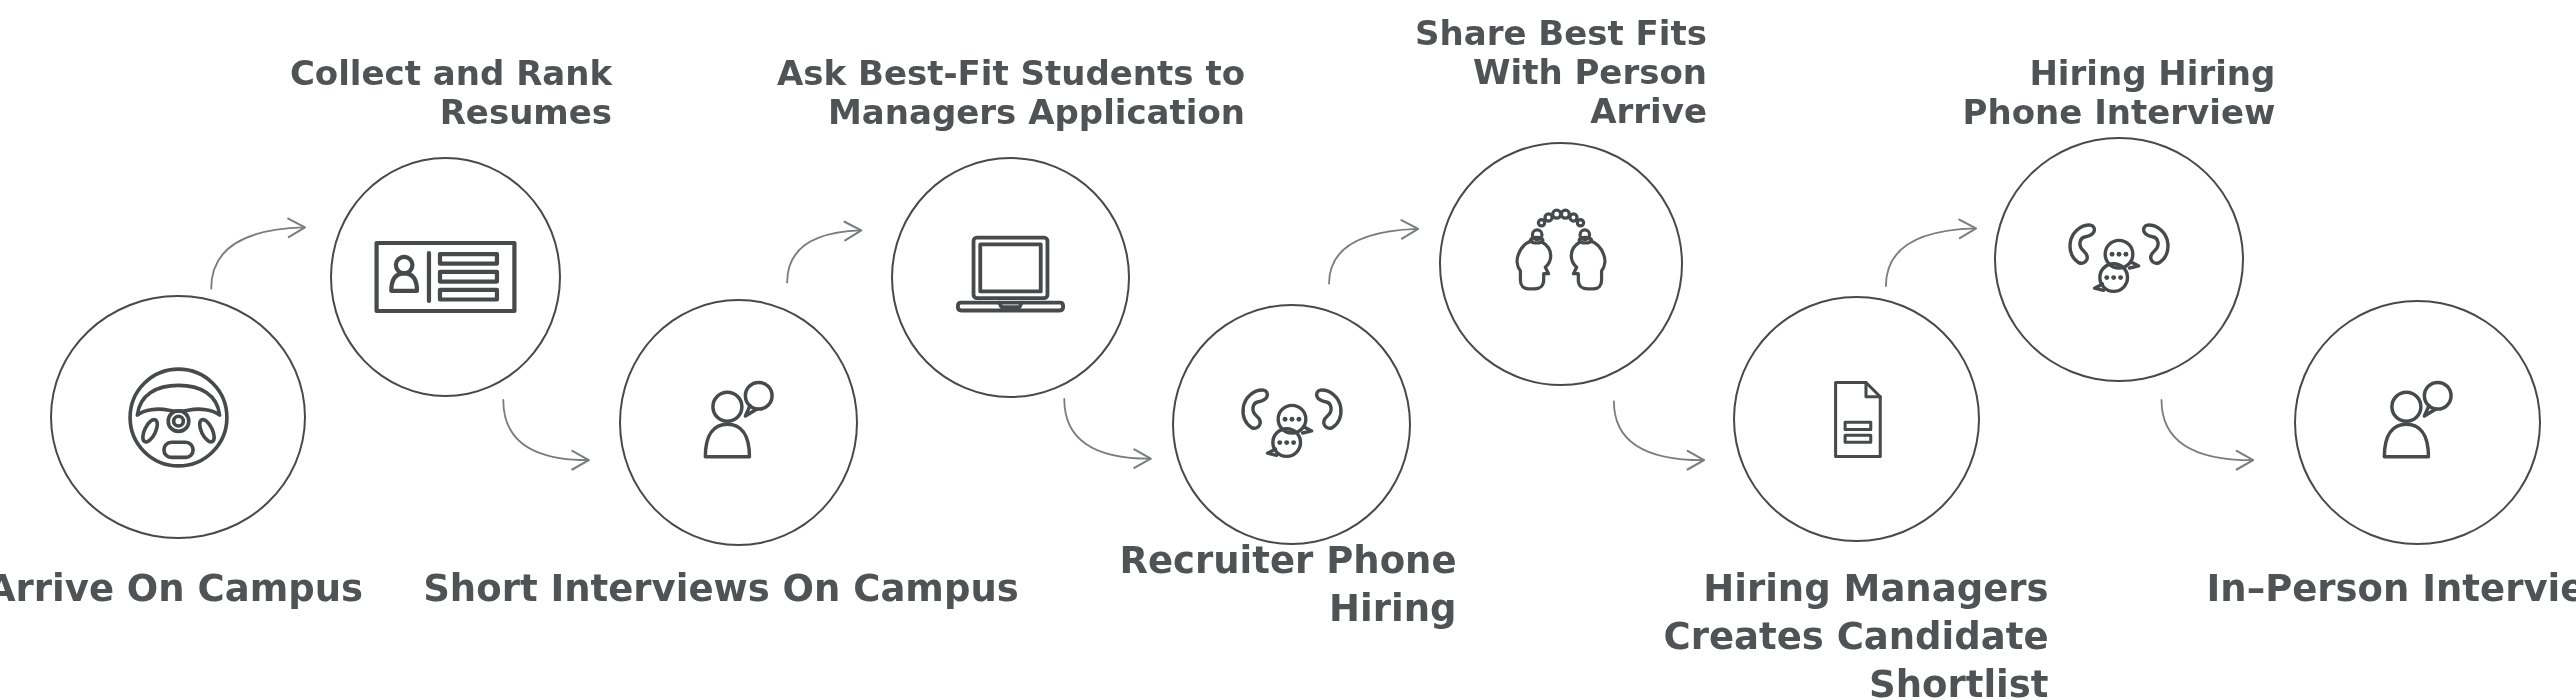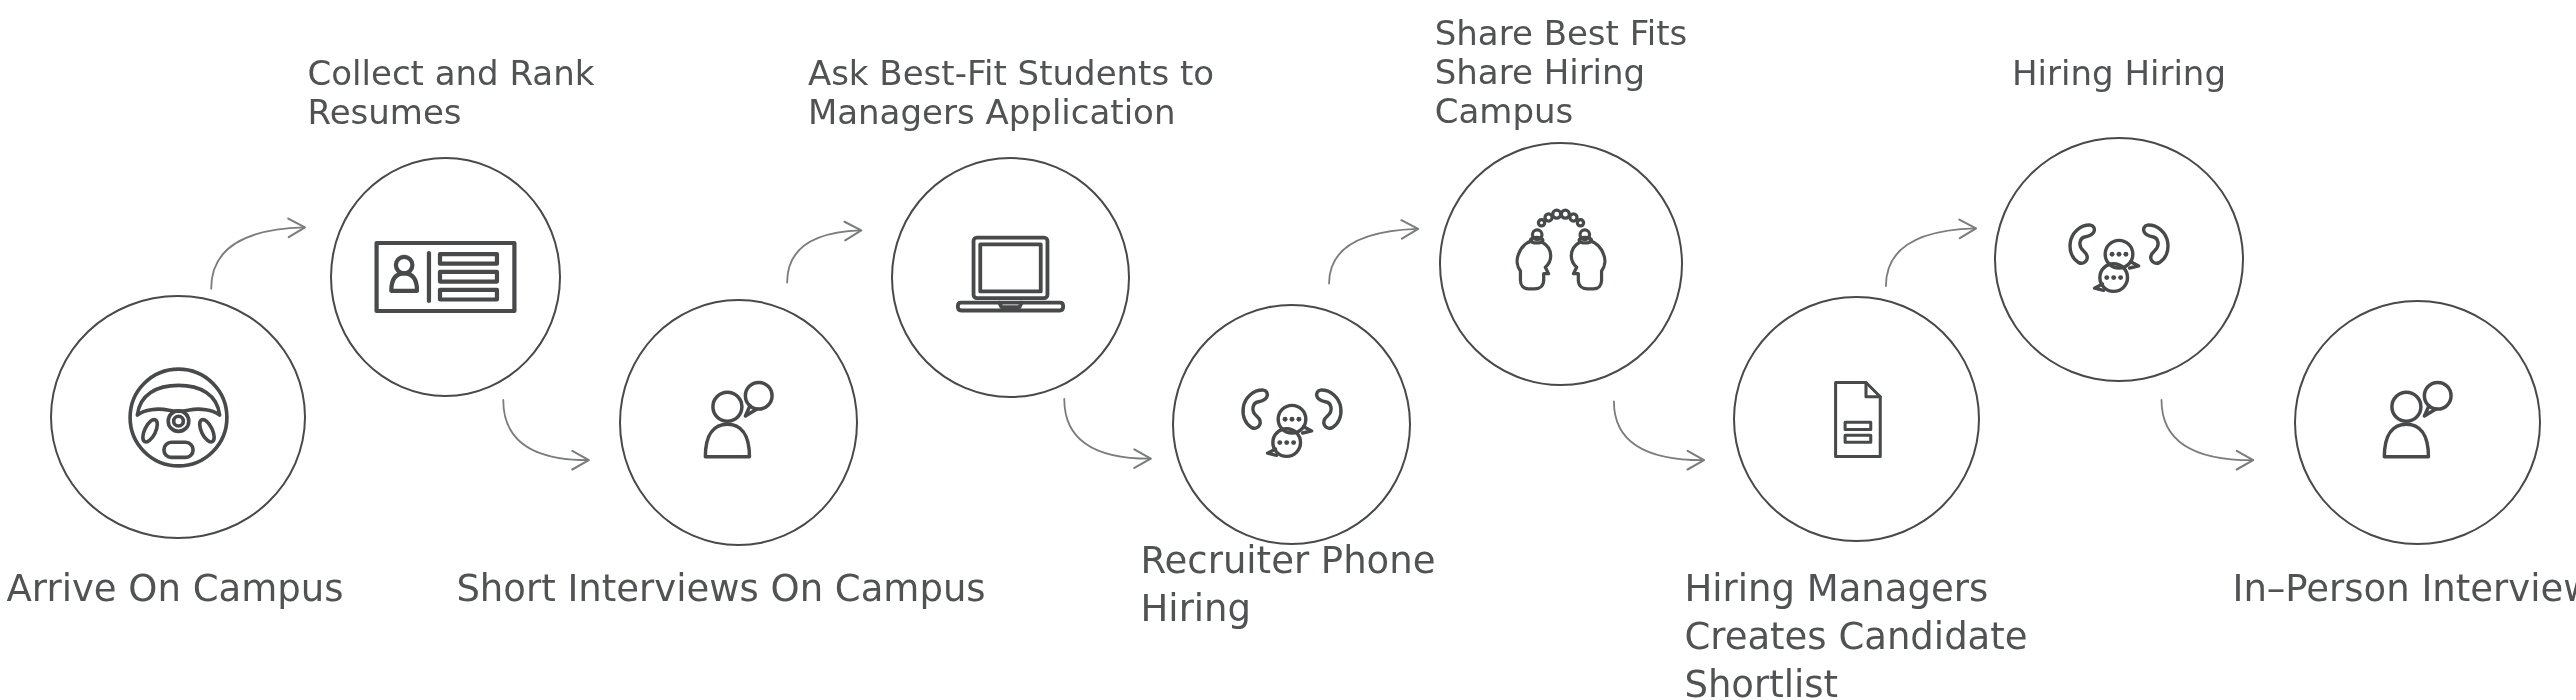--- a/index.html
+++ b/index.html
@@ -17,22 +17,23 @@
   .node{
     position:absolute;border:2.6px solid var(--stroke);border-radius:50%;
     background:#fff;display:flex;align-items:center;justify-content:center;
   }
   .icon{display:block}
   .icon path,.icon circle,.icon rect,.icon ellipse,.icon line,.icon polyline{
     fill:none;stroke:var(--stroke);stroke-linecap:round;stroke-linejoin:round;
   }
   .icon .fill{fill:var(--stroke);stroke:none}
   .label{
-    position:absolute;transform:translateX(-50%);text-align:left;white-space:nowrap;
+    position:absolute;transform:translateX(-50%);text-align:right;white-space:nowrap;
     color:var(--text);
+    font-weight:bold;
   }
   .label.top{font-size:34px;line-height:39px}
   .label.bottom{font-size:37px;line-height:48px}
   .arrows{position:absolute;left:0;top:0}
   .arrows path.swoop{fill:none;stroke:var(--arrow);stroke-width:3.5px;stroke-linecap:round}
 </style>
 </head>
 <body>
 
 <div class="stage">
@@ -161,22 +162,22 @@
         <circle cx="48.5" cy="11.5" r="3.3"></circle>
         <circle cx="56" cy="8.5" r="3.7"></circle>
         <circle cx="64" cy="8.5" r="3.7"></circle>
         <circle cx="71.5" cy="11.5" r="3.3"></circle>
         <circle cx="78" cy="16.5" r="2.9"></circle>
       </g>
     </svg>
   </div>
   <div class="label top" style="left:1561px;top:14.4px">
     <div>Share Best Fits</div>
-    <div>Share Hiring</div>
-    <div>Campus</div>
+    <div>With Person</div>
+    <div>Arrive</div>
   </div>
 
   <div class="node" style="left:1733px;top:296px;width:247px;height:246px">
     <svg class="icon" width="95" height="105" viewBox="0 0 100 100">
       <g stroke-width="3.2">
         <path d="M28,11 L60,11 L75,26 L75,89 L28,89 Z"></path>
         <path d="M60,11 L60,26 L75,26"></path>
         <rect x="38" y="53" width="27" height="7.5"></rect>
         <rect x="38" y="66.5" width="27" height="7.5"></rect>
       </g>
@@ -205,20 +206,21 @@
         <circle cx="55" cy="72" r="13"></circle>
         <path d="M44.5,78 L37,82 L45.5,84"></path>
         <circle class="fill" cx="48.5" cy="72" r="2.3"></circle>
         <circle class="fill" cx="55" cy="72" r="2.3"></circle>
         <circle class="fill" cx="61.5" cy="72" r="2.3"></circle>
       </g>
     </svg>
   </div>
   <div class="label top" style="left:2119px;top:54px">
     <div>Hiring Hiring</div>
+    <div>Phone Interview</div>
   </div>
 
   <div class="node" style="left:2294px;top:300px;width:247px;height:245px">
     <svg class="icon" width="116" height="116" viewBox="0 0 100 100">
       <g stroke-width="3">
         <circle cx="40" cy="36" r="12.5"></circle>
         <path d="M21,79 C21,59 29,51 40,51 C51,51 59,59 59,79 Z"></path>
         <circle cx="67" cy="26.5" r="11.5"></circle>
         <path d="M59.5,35 L55.5,44 L65.5,38"></path>
       </g>

